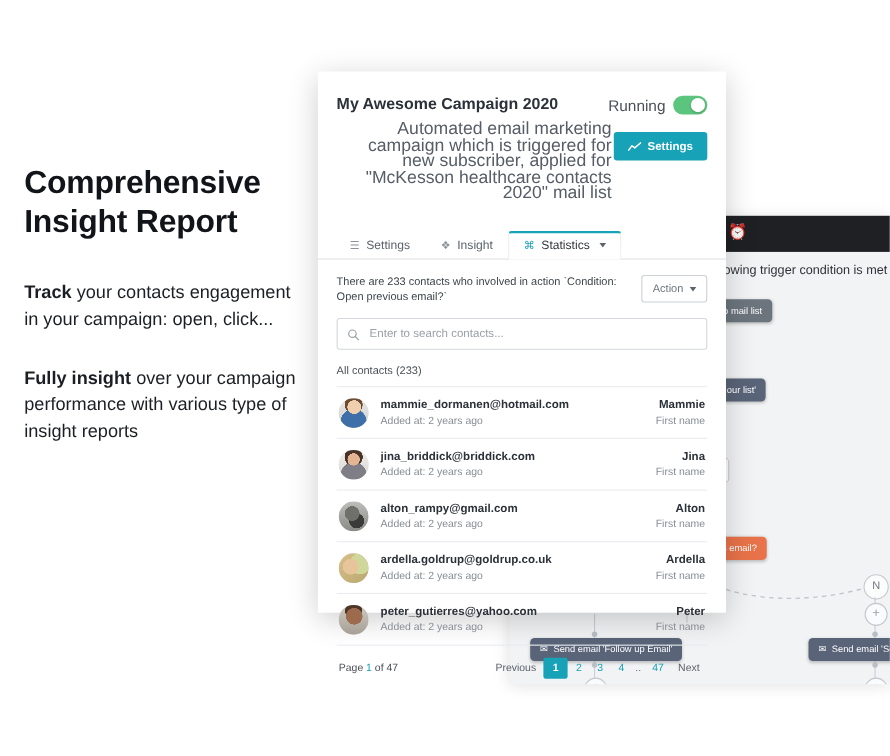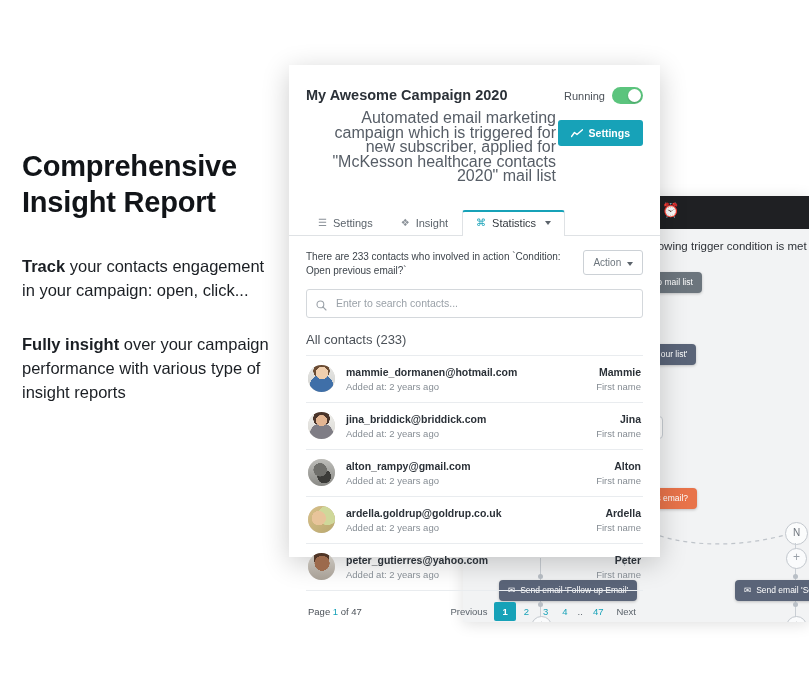--- a/index.html
+++ b/index.html
@@ -76,21 +76,21 @@
   .card-head{padding:21px 17px 0 17px;position:relative;}
   .camp-title{
     font-size:14.5px;font-weight:bold;color:#2b3138;margin:0 0 7px 0;line-height:18px;
   }
   .camp-desc{
     font-size:16px;line-height:14.5px;color:#565d66;margin:0;width:250px;text-align:right;
   }
   .running-wrap{
     position:absolute;right:17px;top:22px;display:flex;align-items:center;gap:7px;
   }
-  .running-label{font-size:11px;color:#4b5158;margin-left:48px;}
+  .running-label{font-size:14px;color:#4b5158;margin-left:48px;}
   .switch{
     width:31px;height:17px;border-radius:9px;background:#5bc47d;position:relative;
   }
   .switch .knob{
     position:absolute;right:2px;top:2px;width:13px;height:13px;border-radius:50%;
     background:#fff;box-shadow:0 1px 2px rgba(0,0,0,0.2);
   }
   .settings-btn{
     position:absolute;right:17px;top:55px;background:#17a2b8;color:#fff;
     border:none;border-radius:3px;font-size:10.5px;font-family:inherit;
@@ -136,26 +136,26 @@
     width:100%;box-sizing:border-box;border:1px solid #d4d8dc;border-radius:3px;
     height:29px;padding:0 10px 0 29px;font-size:10.5px;color:#4b5158;
     font-family:inherit;background:#fff;
   }
   .search-input::placeholder{color:#9aa1a8;}
   .search-icon{
     position:absolute;left:10px;top:8px;color:#9aa1a8;
   }
 
   .all-contacts{
-    font-size:13px;color:#4b5158;padding:14px 13px 8px 17px;
+    font-size:10px;color:#4b5158;padding:14px 13px 8px 17px;
   }
 
   .contact-list{margin:0 17px;}
   .contact-row{
-    display:flex;align-items:flex-start;border-top:1px solid #e9ecef;
+    display:flex;align-items:flex-end;border-top:1px solid #e9ecef;
     padding:9px 2px;
   }
   .contact-row:first-child{border-top:1px solid #e9ecef;}
   .avatar{
     width:27px;height:27px;border-radius:50%;flex:0 0 27px;margin-right:11px;
     overflow:hidden;position:relative;background:#d8d5d0;
   }
   .avatar .av-inner{position:absolute;inset:0;}
   .contact-main{flex:1;min-width:0;}
   .c-email{font-size:10.5px;font-weight:bold;color:#2b3138;line-height:14px;}
@@ -257,21 +257,21 @@
       <div class="node slate" style="left:272px;top:322px;">
         <span class="env">✉</span><span>Send email 'Send R</span>
       </div>
       <div class="dot" style="left:330px;top:344px;"></div>
       <div class="plus" style="left:323px;top:358px;">
         <span>+</span>
       </div>
 
       <div class="vline" style="left:77px;top:300px;height:85px;"></div>
       <div class="dot" style="left:75px;top:316px;"></div>
-      <div class="node slate" style="left:36px;top:322px;">
+      <div class="node slate" style="left:19px;top:322px;">
         <span class="env">✉</span><span>Send email 'Follow up Email'</span>
       </div>
       <div class="dot" style="left:75px;top:344px;"></div>
       <div class="plus" style="left:68px;top:358px;">
         <span>+</span>
       </div>
 
     </div>
   </div>
 

